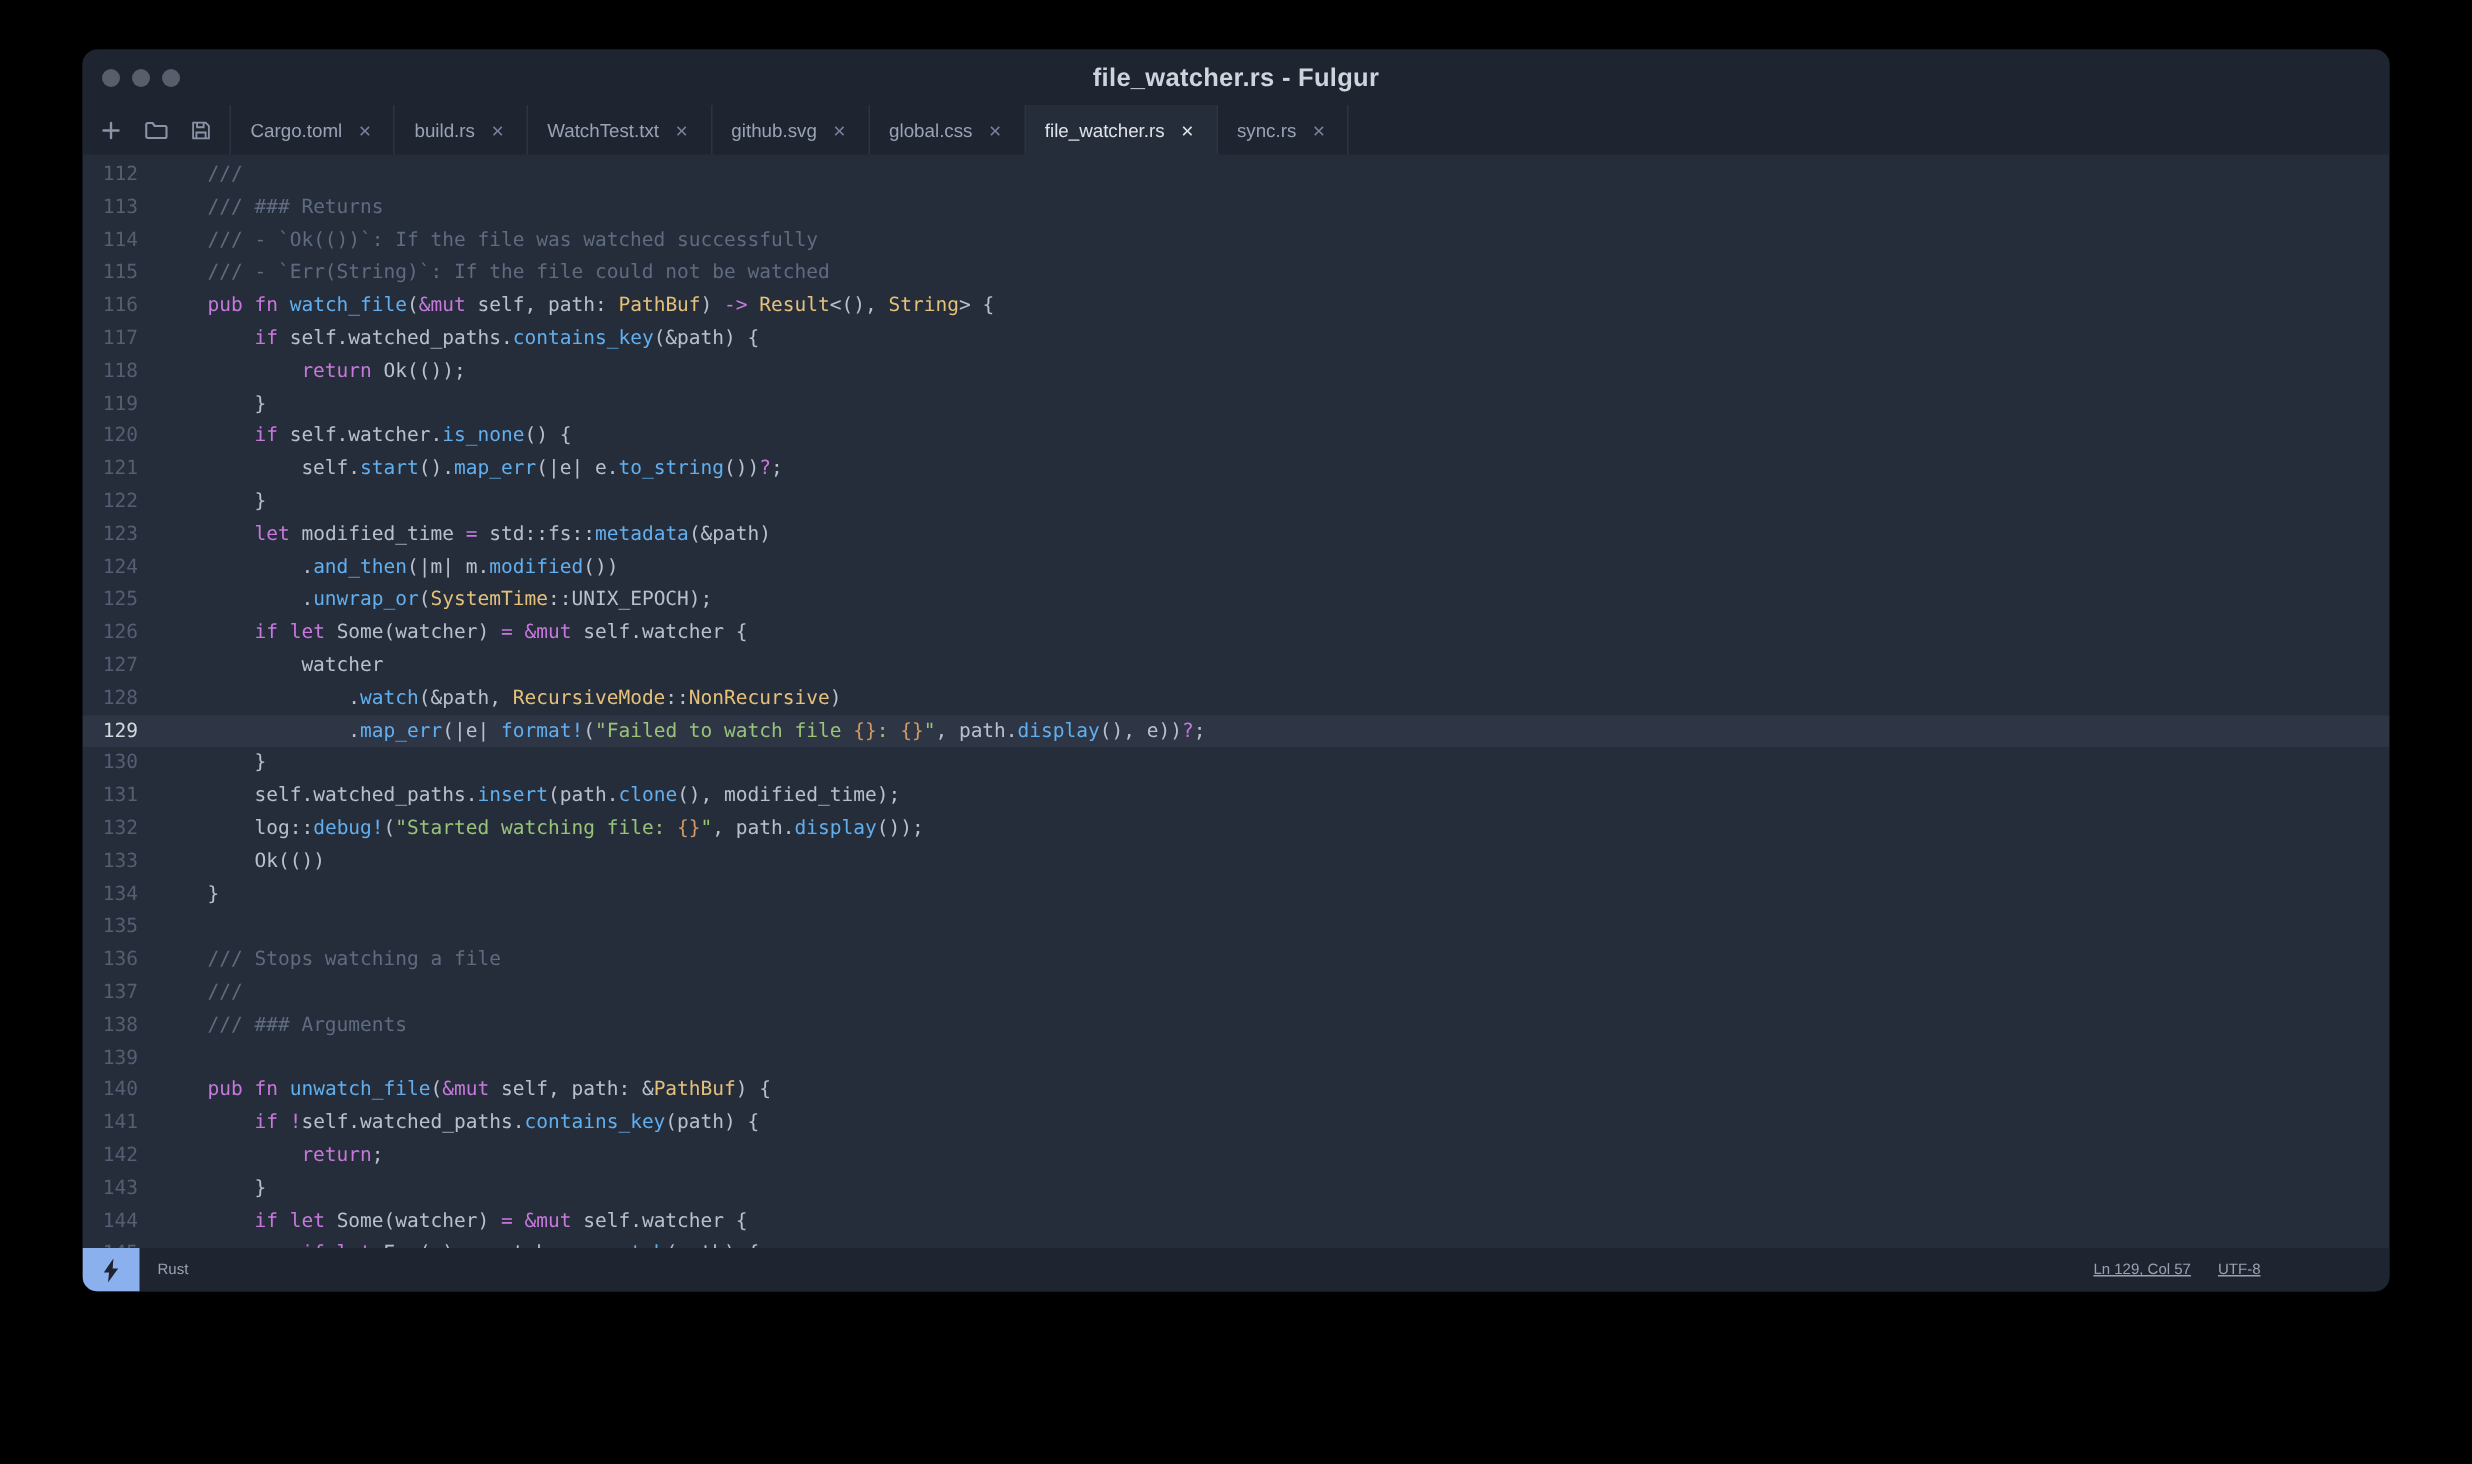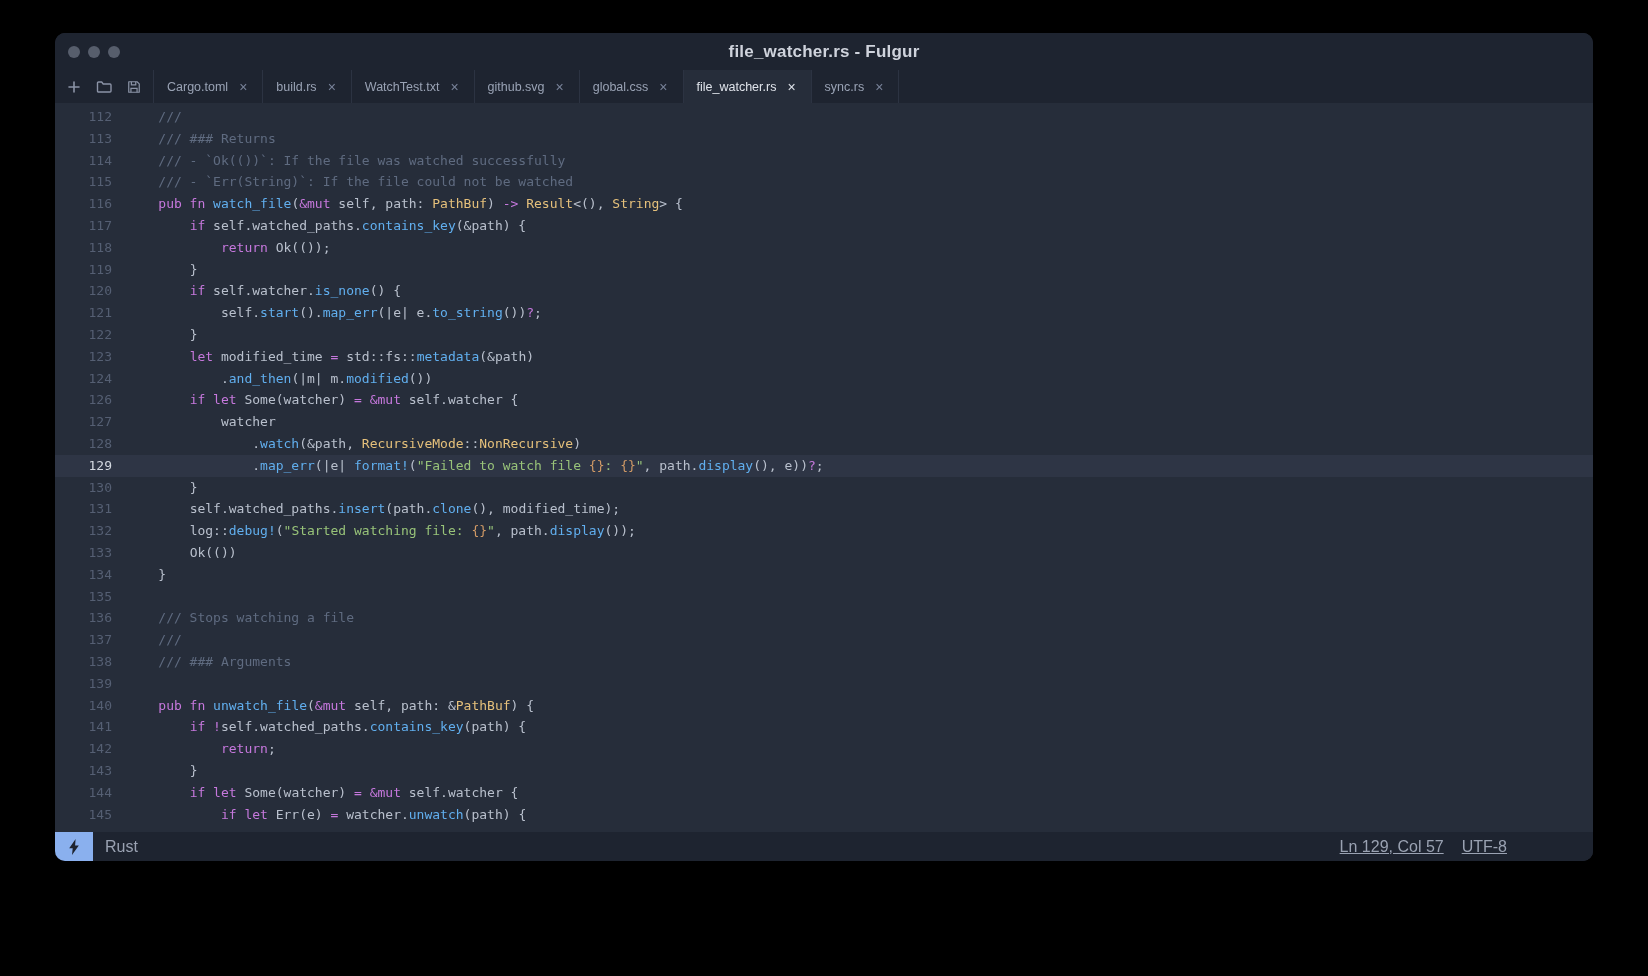--- a/index.html
+++ b/index.html
@@ -23,35 +23,35 @@
     background:none;border:none;border-radius:5px;color:var(--tool-icon);padding:0;cursor:default;}
   .tab-strip{display:flex;align-items:stretch;border-left:1px solid var(--tab-border);}
   .tab{display:flex;align-items:center;gap:9px;padding:0 13px;border-right:1px solid var(--tab-border);
     font-size:12.5px;color:var(--tab-inactive-fg);white-space:nowrap;}
   .tab.active{background:var(--editor-bg);color:var(--tab-active-fg);}
   .tab-close{font-size:14px;line-height:1;color:var(--tab-close-fg);padding:1px 2px;border-radius:3px;}
   .tab.active .tab-close{color:var(--tab-active-fg);}
   
   .editor{flex:1 1 auto;overflow:hidden;padding-top:3px;
     font-family:"DejaVu Sans Mono",monospace;font-size:13px;}
-  .code-line{display:flex;height:21.8px;line-height:21.8px;white-space:pre;padding-left:20px;}
+  .code-line{display:flex;height:21.8px;line-height:21.8px;white-space:pre;}
   .code-line.active{background:var(--active-line-bg);}
   .ln{flex:0 0 37px;width:37px;text-align:right;color:var(--gutter-fg);user-select:none;}
   .code-line.active .ln{color:var(--gutter-active-fg);}
   .code{padding-left:15px;color:var(--tok-p);}
   .tok-c{color:var(--tok-c);}
   .tok-k{color:var(--tok-k);}
   .tok-f{color:var(--tok-f);}
   .tok-t{color:var(--tok-t);}
   .tok-s{color:var(--tok-s);}
   .tok-e{color:var(--tok-e);}
   .tok-p{color:var(--tok-p);}
   
   .statusbar{height:29px;flex:0 0 auto;background:var(--chrome-bg);display:flex;align-items:center;
-    font-size:16px;color:var(--status-fg);}
+    font-size:10px;color:var(--status-fg);}
   .status-app{width:38px;height:100%;background:var(--accent);display:flex;align-items:center;
     justify-content:center;border:none;padding:0;cursor:default;}
   .status-lang{margin-left:12px;}
   .status-right{margin-left:auto;display:flex;align-items:center;gap:18px;padding-right:86px;text-decoration:underline;}
 </style>
 </head>
 <body>
 
 <div class="window">
 
@@ -123,20 +123,21 @@
         <div class="code-line"><span class="ln">115</span><span class="code">    <span class="tok-c">/// - `Err(String)`: If the file could not be watched</span></span></div>
         <div class="code-line"><span class="ln">116</span><span class="code">    <span class="tok-k">pub fn </span><span class="tok-f">watch_file</span><span class="tok-p">(</span><span class="tok-k">&amp;mut</span><span class="tok-p"> self, path: </span><span class="tok-t">PathBuf</span><span class="tok-p">) </span><span class="tok-k">-&gt;</span><span class="tok-p"> </span><span class="tok-t">Result</span><span class="tok-p">&lt;(), </span><span class="tok-t">String</span><span class="tok-p">&gt; {</span></span></div>
         <div class="code-line"><span class="ln">117</span><span class="code">        <span class="tok-k">if</span><span class="tok-p"> self.watched_paths.</span><span class="tok-f">contains_key</span><span class="tok-p">(&amp;path) {</span></span></div>
         <div class="code-line"><span class="ln">118</span><span class="code">            <span class="tok-k">return</span><span class="tok-p"> Ok(());</span></span></div>
         <div class="code-line"><span class="ln">119</span><span class="code">        <span class="tok-p">}</span></span></div>
         <div class="code-line"><span class="ln">120</span><span class="code">        <span class="tok-k">if</span><span class="tok-p"> self.watcher.</span><span class="tok-f">is_none</span><span class="tok-p">() {</span></span></div>
         <div class="code-line"><span class="ln">121</span><span class="code">            <span class="tok-p">self.</span><span class="tok-f">start</span><span class="tok-p">().</span><span class="tok-f">map_err</span><span class="tok-p">(|e| e.</span><span class="tok-f">to_string</span><span class="tok-p">())</span><span class="tok-k">?</span><span class="tok-p">;</span></span></div>
         <div class="code-line"><span class="ln">122</span><span class="code">        <span class="tok-p">}</span></span></div>
         <div class="code-line"><span class="ln">123</span><span class="code">        <span class="tok-k">let</span><span class="tok-p"> modified_time </span><span class="tok-k">=</span><span class="tok-p"> std::fs::</span><span class="tok-f">metadata</span><span class="tok-p">(&amp;path)</span></span></div>
         <div class="code-line"><span class="ln">124</span><span class="code">            <span class="tok-p">.</span><span class="tok-f">and_then</span><span class="tok-p">(|m| m.</span><span class="tok-f">modified</span><span class="tok-p">())</span></span></div>
+        <div class="code-line"><span class="ln">125</span><span class="code">            <span class="tok-p">.</span><span class="tok-f">unwrap_or</span><span class="tok-p">(</span><span class="tok-t">SystemTime</span><span class="tok-p">::UNIX_EPOCH);</span></span></div>
         <div class="code-line"><span class="ln">126</span><span class="code">        <span class="tok-k">if let</span><span class="tok-p"> Some(watcher) </span><span class="tok-k">=</span><span class="tok-p"> </span><span class="tok-k">&amp;mut</span><span class="tok-p"> self.watcher {</span></span></div>
         <div class="code-line"><span class="ln">127</span><span class="code">            <span class="tok-p">watcher</span></span></div>
         <div class="code-line"><span class="ln">128</span><span class="code">                <span class="tok-p">.</span><span class="tok-f">watch</span><span class="tok-p">(&amp;path, </span><span class="tok-t">RecursiveMode</span><span class="tok-p">::</span><span class="tok-t">NonRecursive</span><span class="tok-p">)</span></span></div>
         <div class="code-line active"><span class="ln">129</span><span class="code">                <span class="tok-p">.</span><span class="tok-f">map_err</span><span class="tok-p">(|e| </span><span class="tok-f">format!</span><span class="tok-p">(</span><span class="tok-s">"Failed to watch file </span><span class="tok-e">{}</span><span class="tok-s">: </span><span class="tok-e">{}</span><span class="tok-s">"</span><span class="tok-p">, path.</span><span class="tok-f">display</span><span class="tok-p">(), e))</span><span class="tok-k">?</span><span class="tok-p">;</span></span></div>
         <div class="code-line"><span class="ln">130</span><span class="code">        <span class="tok-p">}</span></span></div>
         <div class="code-line"><span class="ln">131</span><span class="code">        <span class="tok-p">self.watched_paths.</span><span class="tok-f">insert</span><span class="tok-p">(path.</span><span class="tok-f">clone</span><span class="tok-p">(), modified_time);</span></span></div>
         <div class="code-line"><span class="ln">132</span><span class="code">        <span class="tok-p">log::</span><span class="tok-f">debug!</span><span class="tok-p">(</span><span class="tok-s">"Started watching file: </span><span class="tok-e">{}</span><span class="tok-s">"</span><span class="tok-p">, path.</span><span class="tok-f">display</span><span class="tok-p">());</span></span></div>
         <div class="code-line"><span class="ln">133</span><span class="code">        <span class="tok-p">Ok(())</span></span></div>
         <div class="code-line"><span class="ln">134</span><span class="code">    <span class="tok-p">}</span></span></div>
         <div class="code-line"><span class="ln">135</span><span class="code"></span></div>

